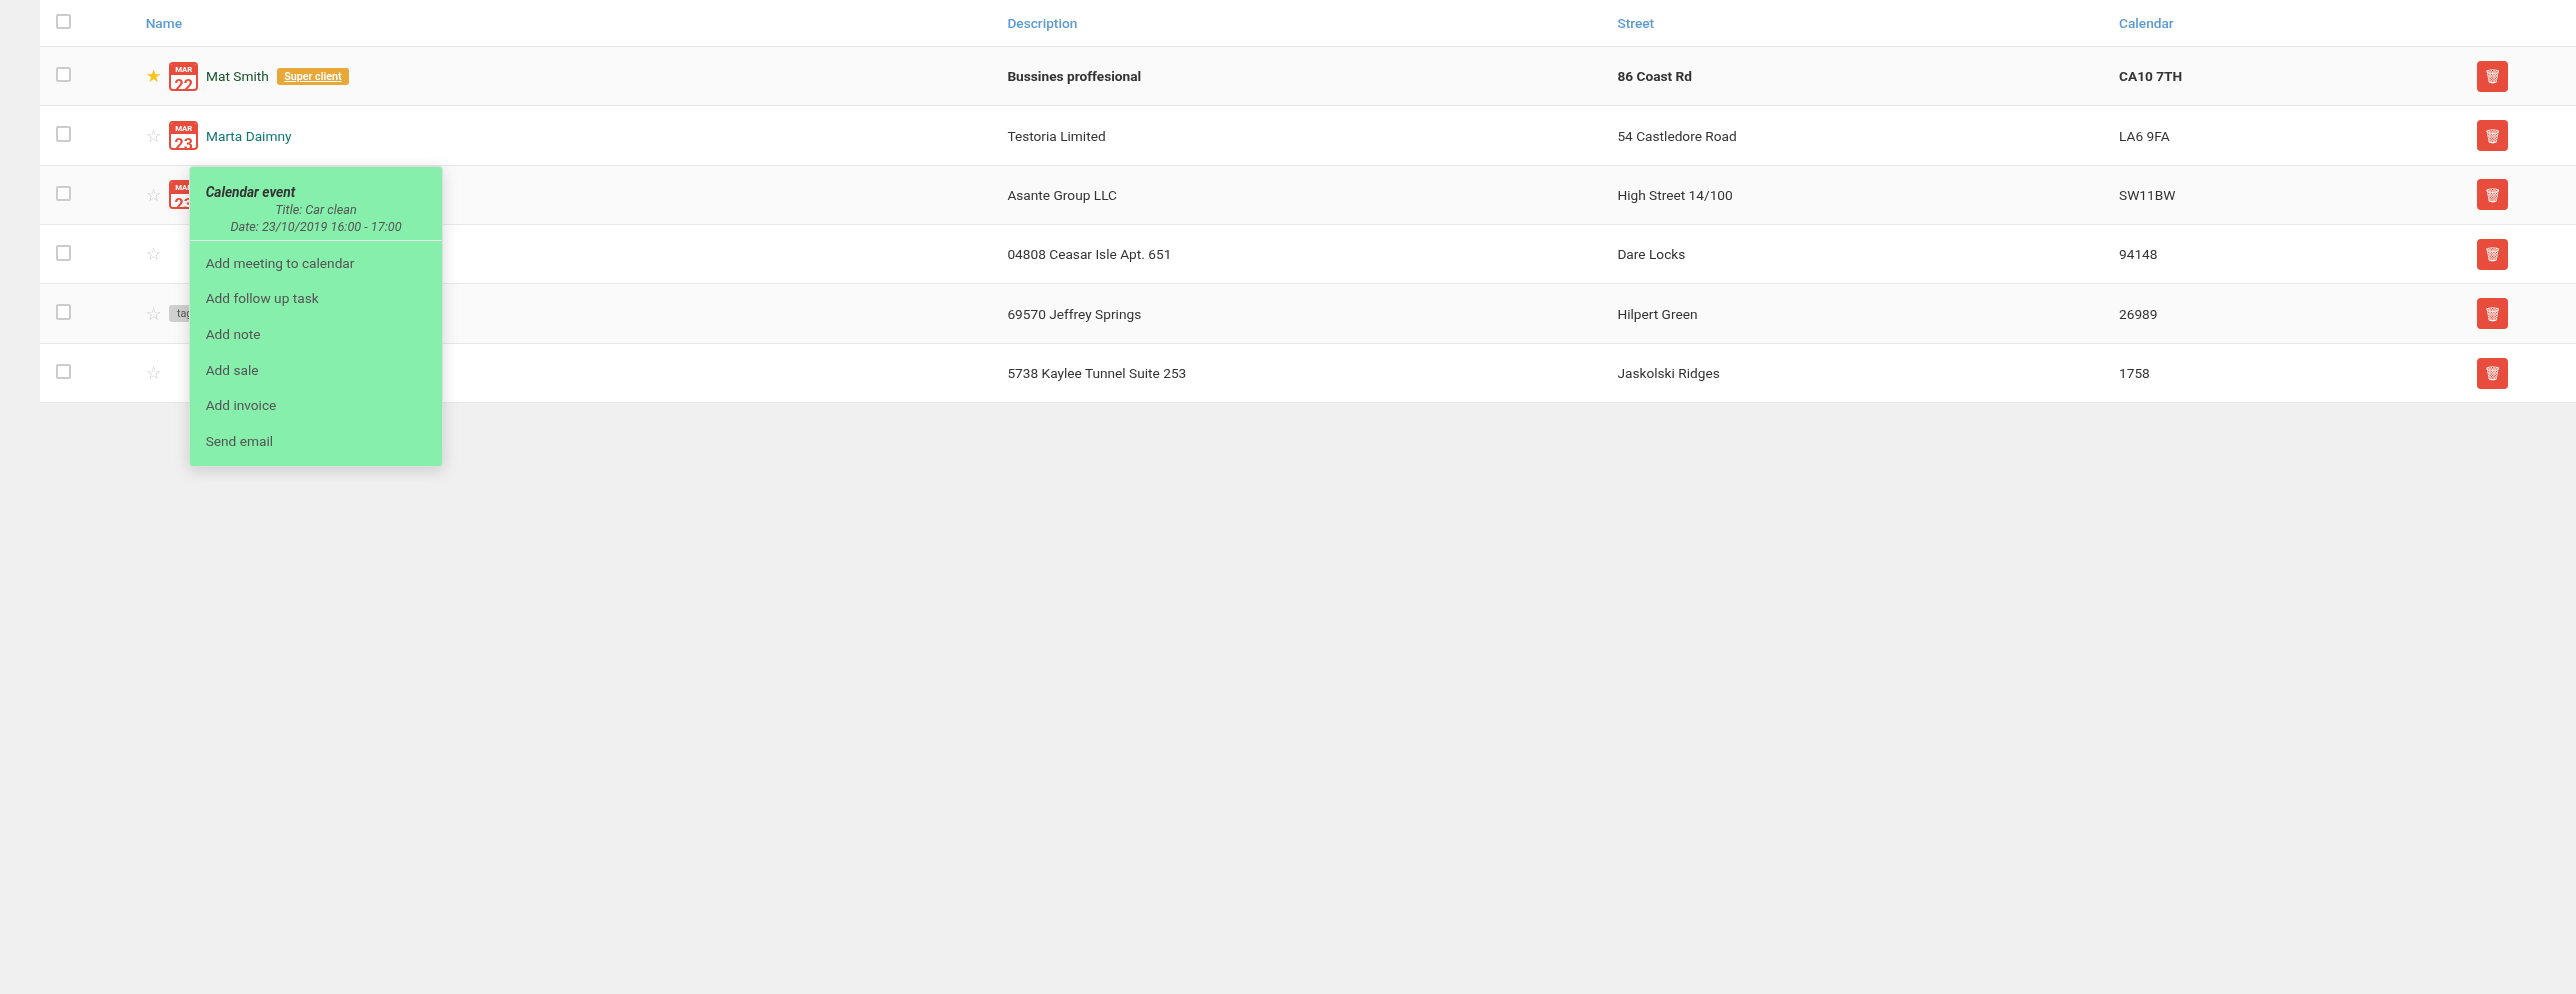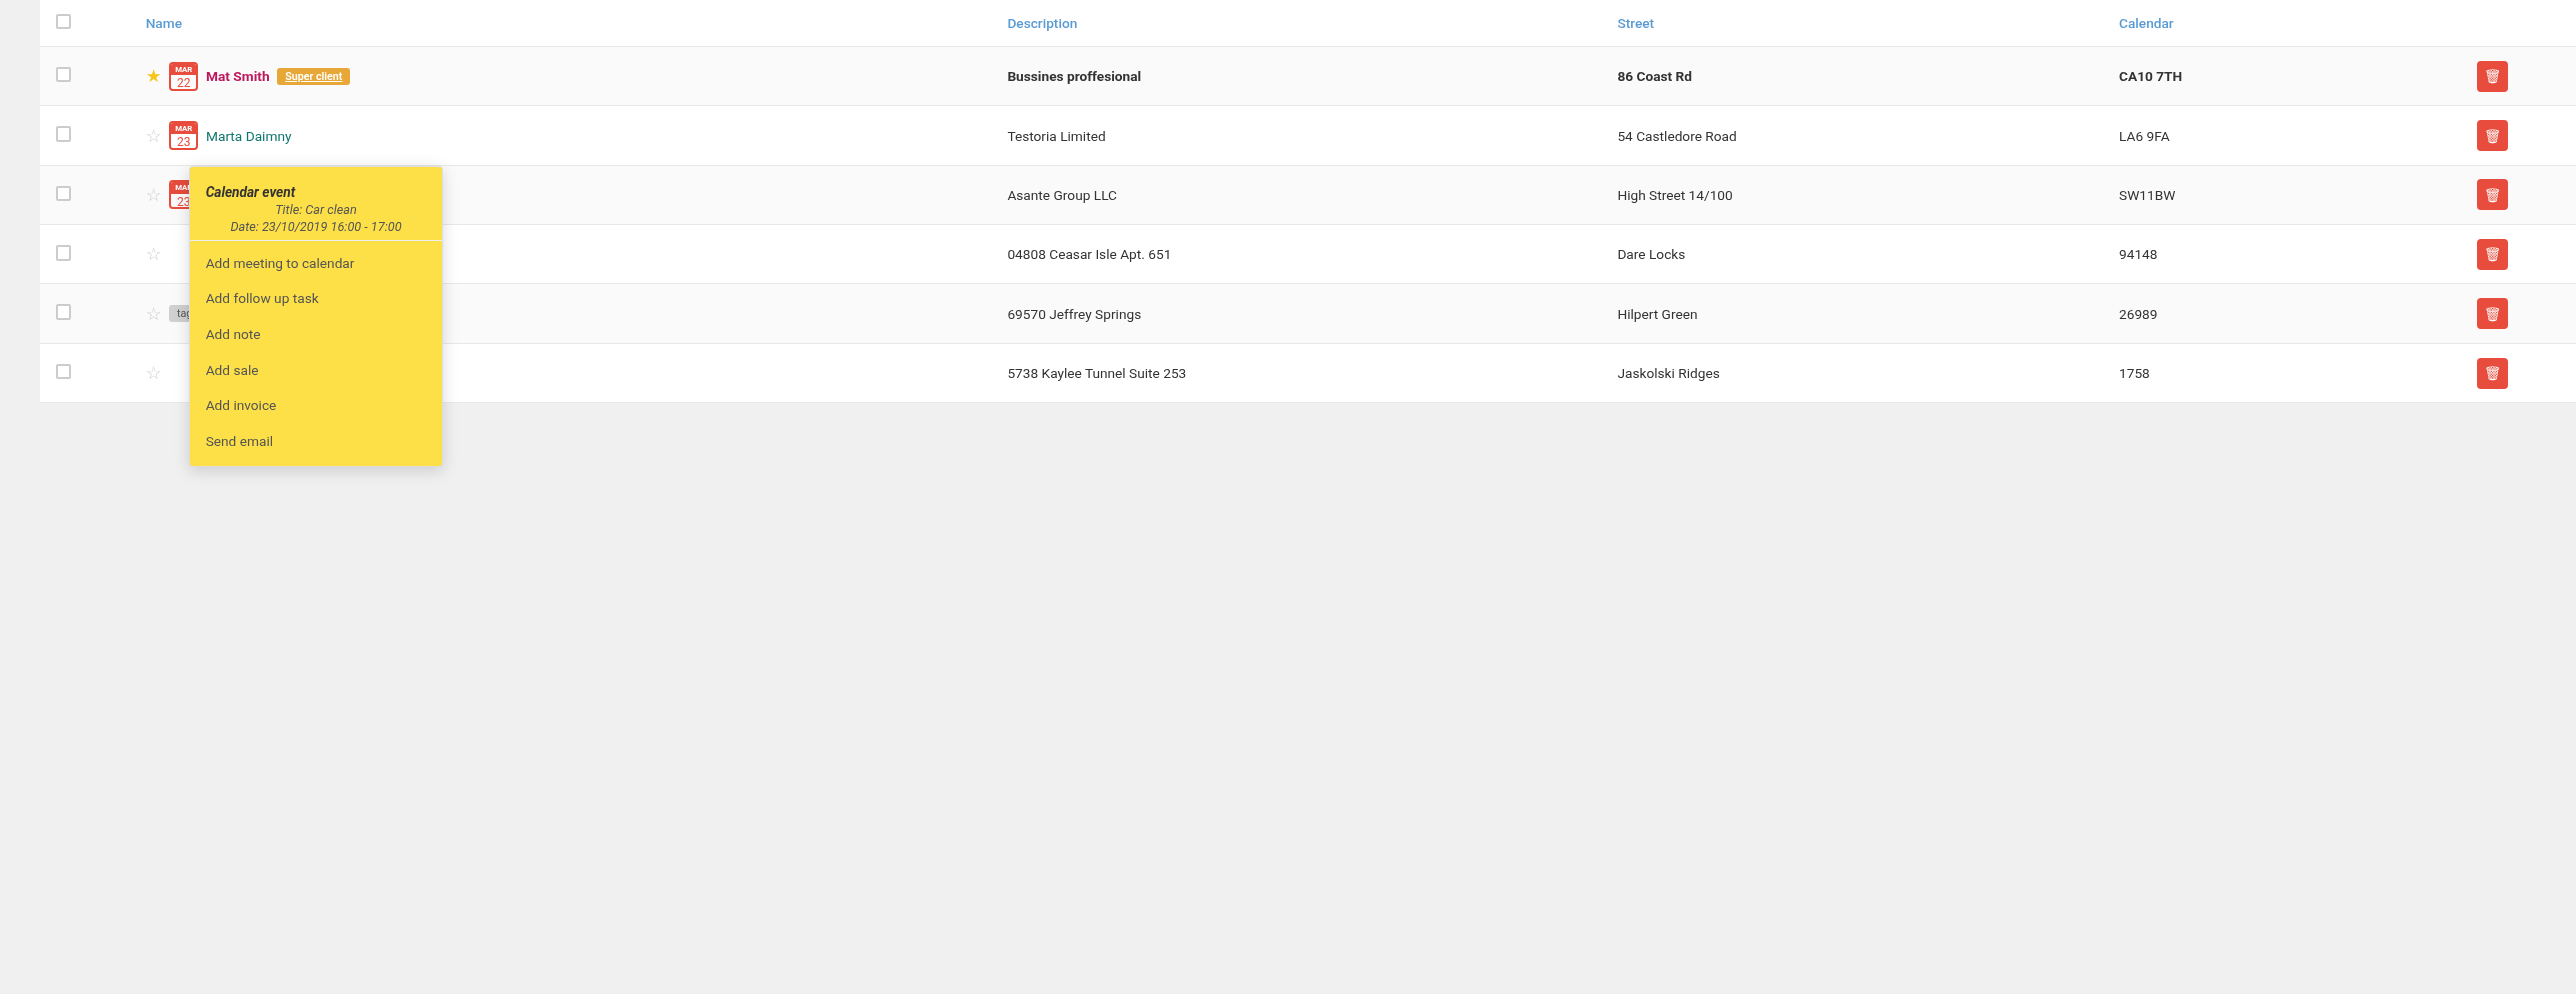--- a/index.html
+++ b/index.html
@@ -86,34 +86,34 @@
       background: #e74c3c;
       width: 100%;
       text-align: center;
       font-size: 7.8px;
       color: #fff;
       font-weight: bold;
       padding: 1px 0;
       line-height: 1.2;
     }
     .calendar-icon .cal-num {
-      font-size: 12px;
-      font-weight: normal;
+      font-size: 16px;
+      font-weight: bold;
       color: #e74c3c;
       line-height: 1.4;
     }
     .person-name {
       color: #0f766e;
       font-weight: 400;
       cursor: pointer;
       text-decoration: none;
     }
     .person-name.bold {
-      font-weight: 700;
-      color: #be185d;
+      font-weight: 400;
+      color: #14532d;
     }
     .badge {
       display: inline-block;
       padding: 2px 7.8px;
       border-radius: 2.9px;
       font-size: 10.7px;
       font-weight: 600;
       color: #fff;
       cursor: default;
     }
@@ -145,21 +145,21 @@
       border-radius: 3.9px;
       cursor: pointer;
       color: #fff;
       font-size: 13.7px;
     }
     .context-menu {
       position: absolute;
       top: 0;
       left: 59px;
       z-index: 100;
-      background: #fde047;
+      background: #86efac;
       border: 1px solid #ddd;
       border-radius: 3.9px;
       box-shadow: 0 3.9px 15.6px rgba(0,0,0,0.15);
       min-width: 254px;
       padding: 7.8px 0;
     }
     .context-menu-header {
       padding: 9.8px 15.6px 5.9px 15.6px;
       border-bottom: 1px solid #eee;
       margin-bottom: 3.9px;

